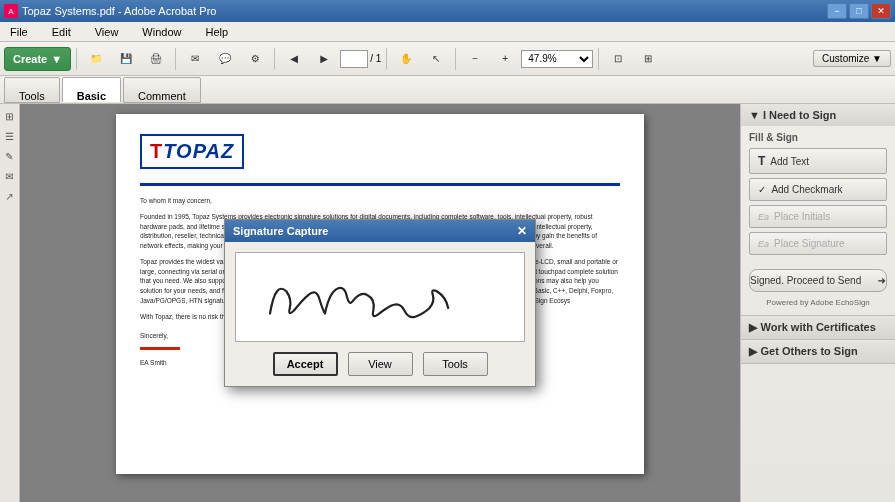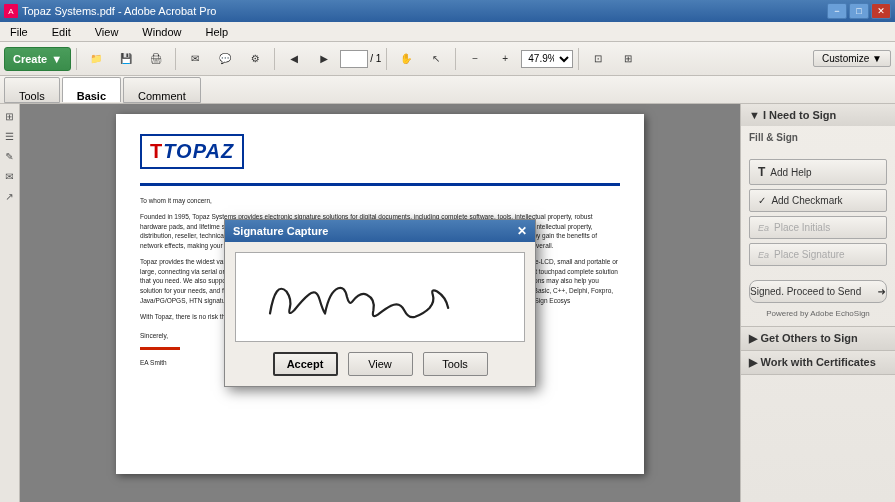--- a/index.html
+++ b/index.html
@@ -61,21 +61,21 @@
     }
     .tb-separator { width: 1px; height: 22px; background: #c0bdb8; margin: 0 3px; }
     .tb-create { 
       background: linear-gradient(to bottom, #4a9d5b, #3a8d4b);
       color: white; border: 1px solid #2a7d3b; border-radius: 3px;
       padding: 0 8px; height: 24px; display: flex; align-items: center; gap: 4px; cursor: pointer;
       font-size: 11px; font-weight: bold;
     }
     .page-nav { display: flex; align-items: center; gap: 2px; }
     .page-input { width: 28px; height: 18px; border: 1px solid #999; text-align: center; font-size: 10px; background: white; }
-    .zoom-select { height: 18px; font-size: 10px; border: 1px solid #999; background: white; padding: 0 2px; width: 52px; }
+    .zoom-select { height: 18px; font-size: 10px; border: 1px solid #999; background: white; padding: 0 2px; width: 72px; }
     .customize-btn { margin-left: auto; background: linear-gradient(to bottom, #f5f3ef, #e0ddd8); border: 1px solid #aaa; padding: 2px 8px; cursor: pointer; font-size: 10px; border-radius: 2px; }
 
     
     .toolbar2 {
       background: linear-gradient(to bottom, #f5f3ef, #e8e5e0);
       height: 28px;
       display: flex;
       align-items: center;
       padding: 0 4px;
       border-bottom: 1px solid #c0bdb8;
@@ -371,24 +371,24 @@
     </div>
   </div>
 
   <div class="right-panel">
 
     <div class="right-panel-section">
       <div class="section-header">
         <span>▼ I Need to Sign</span>
       </div>
       <div class="section-content">
-        <div style="font-size:10px; font-weight:bold; margin-bottom:12px; color:#555;">Fill &amp; Sign</div>
+        <div style="font-size:10px; font-weight:bold; margin-bottom:1px; color:#555;">Fill &amp; Sign</div>
         <button class="panel-btn wide">
           <span style="font-weight:bold; font-size:12px;">T</span>
-          <span>Add Help</span>
+          <span>Add Text</span>
         </button>
         <button class="panel-btn wide">
           <span>✓</span>
           <span>Add Checkmark</span>
         </button>
         <button class="panel-btn wide" style="color:#aaa;">
           <span style="font-style:italic; font-size:9px;">Ea</span>
           <span>Place Initials</span>
         </button>
         <button class="panel-btn wide" style="color:#aaa;">
@@ -399,24 +399,24 @@
         <button class="sign-send-btn">
           <span>Signed. Proceed to Send</span>
           <span>➜</span>
         </button>
         <div class="echosign-text">Powered by Adobe EchoSign</div>
       </div>
     </div>
 
     <div class="right-panel-section">
       <div class="section-header">
-        <span>▶ Get Others to Sign</span>
+        <span>▶ Work with Certificates</span>
       </div>
     </div>
 
     <div class="right-panel-section">
       <div class="section-header">
-        <span>▶ Work with Certificates</span>
+        <span>▶ Get Others to Sign</span>
       </div>
     </div>
   </div>
 
 </div>
 
 </body></html>

